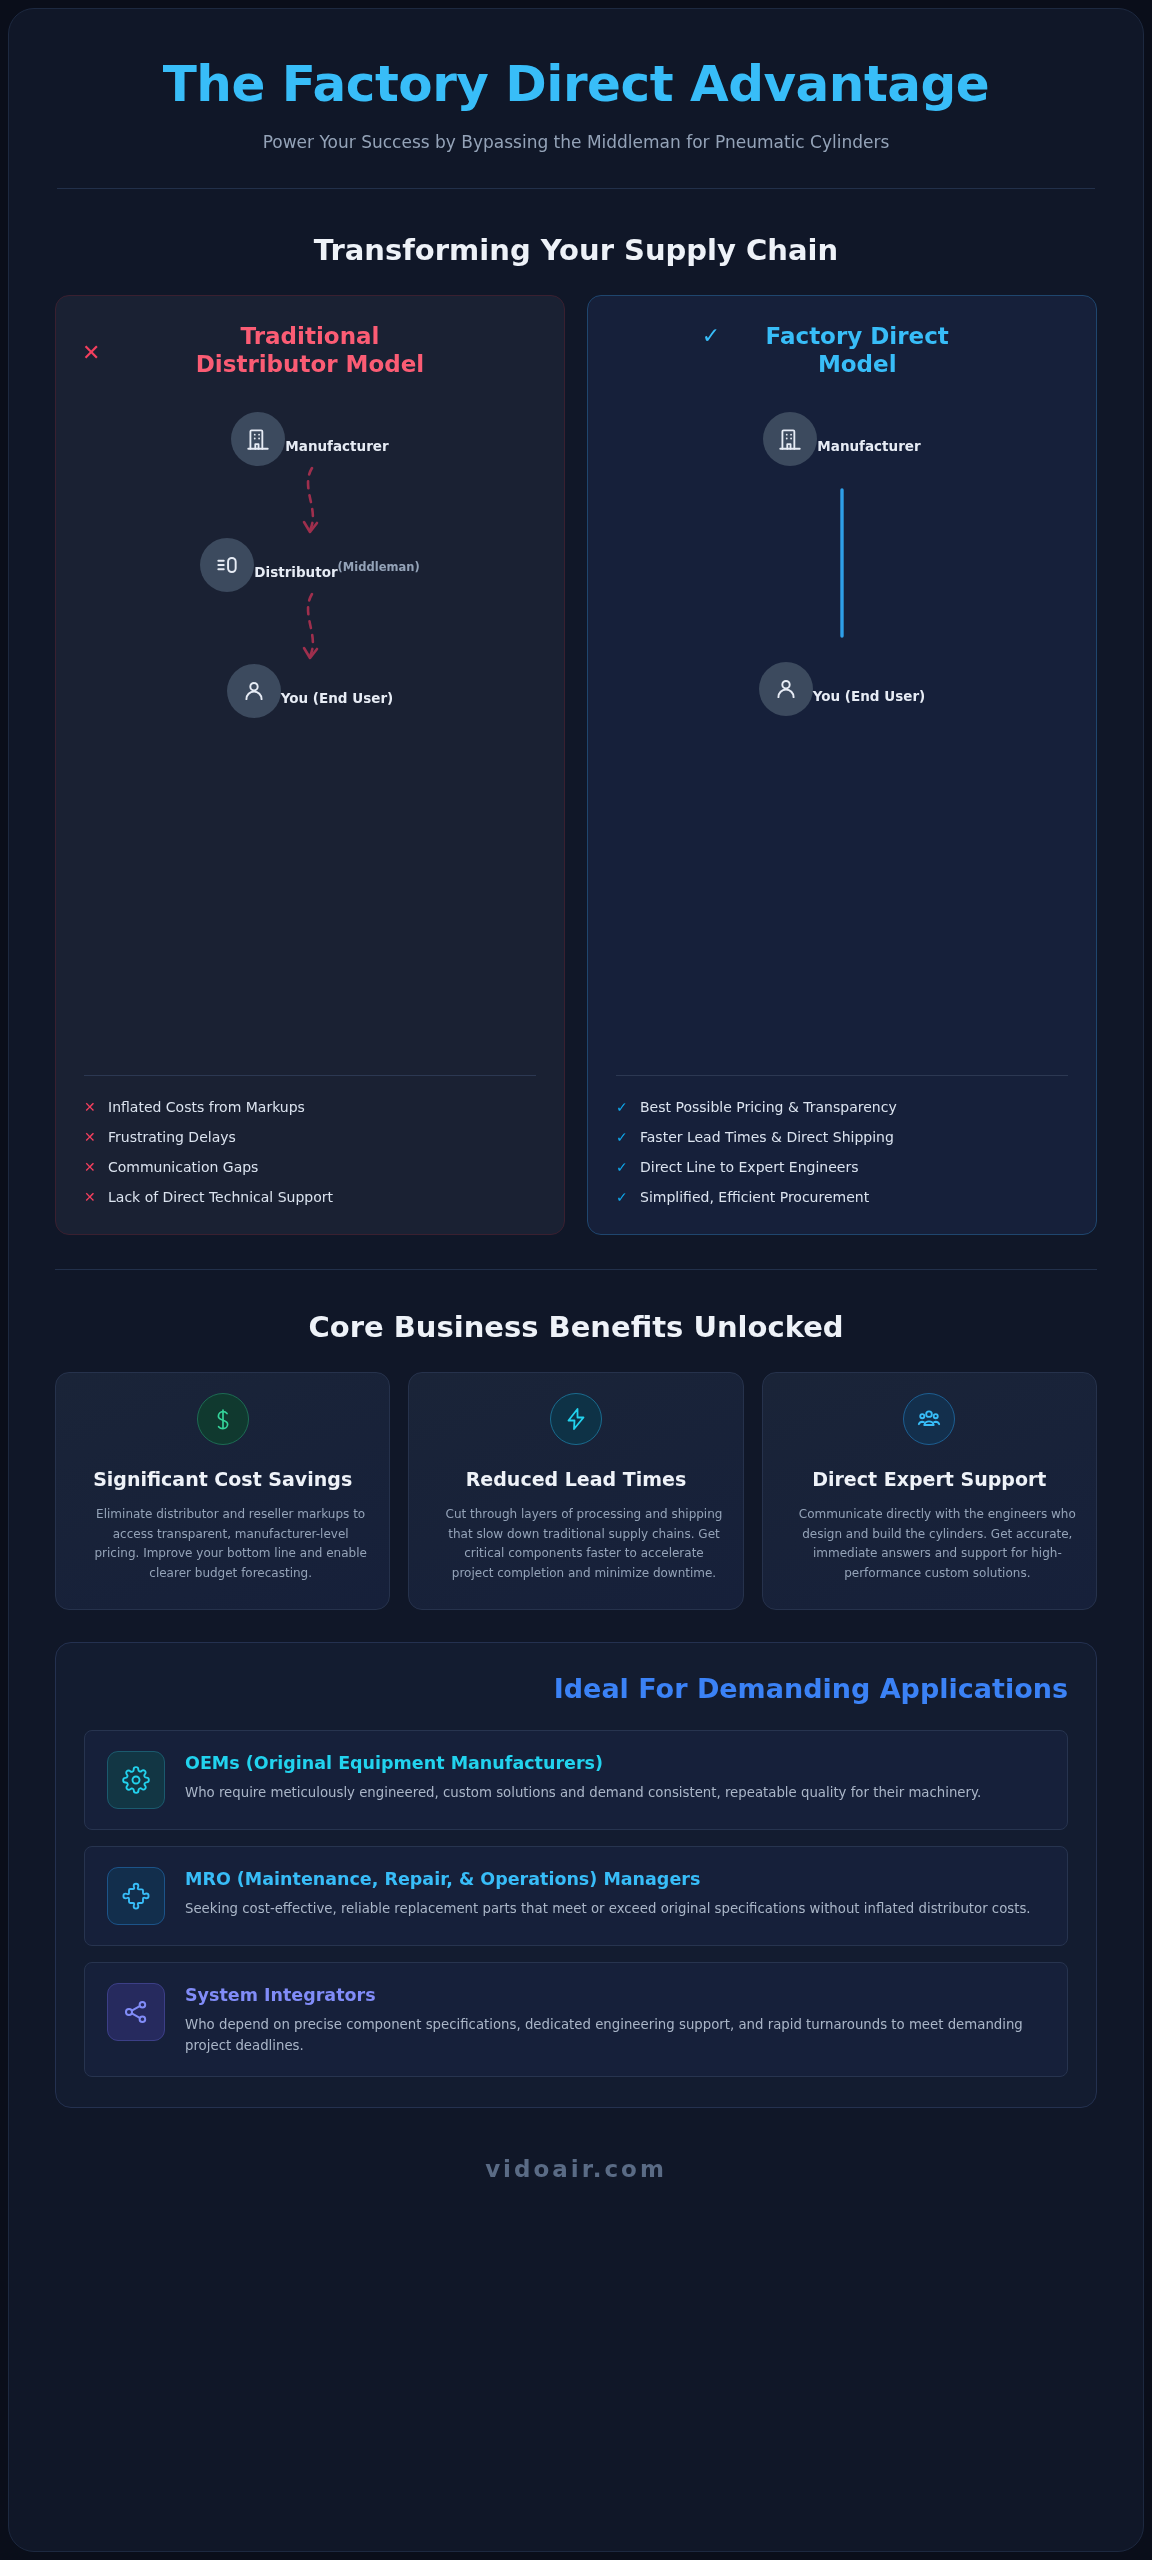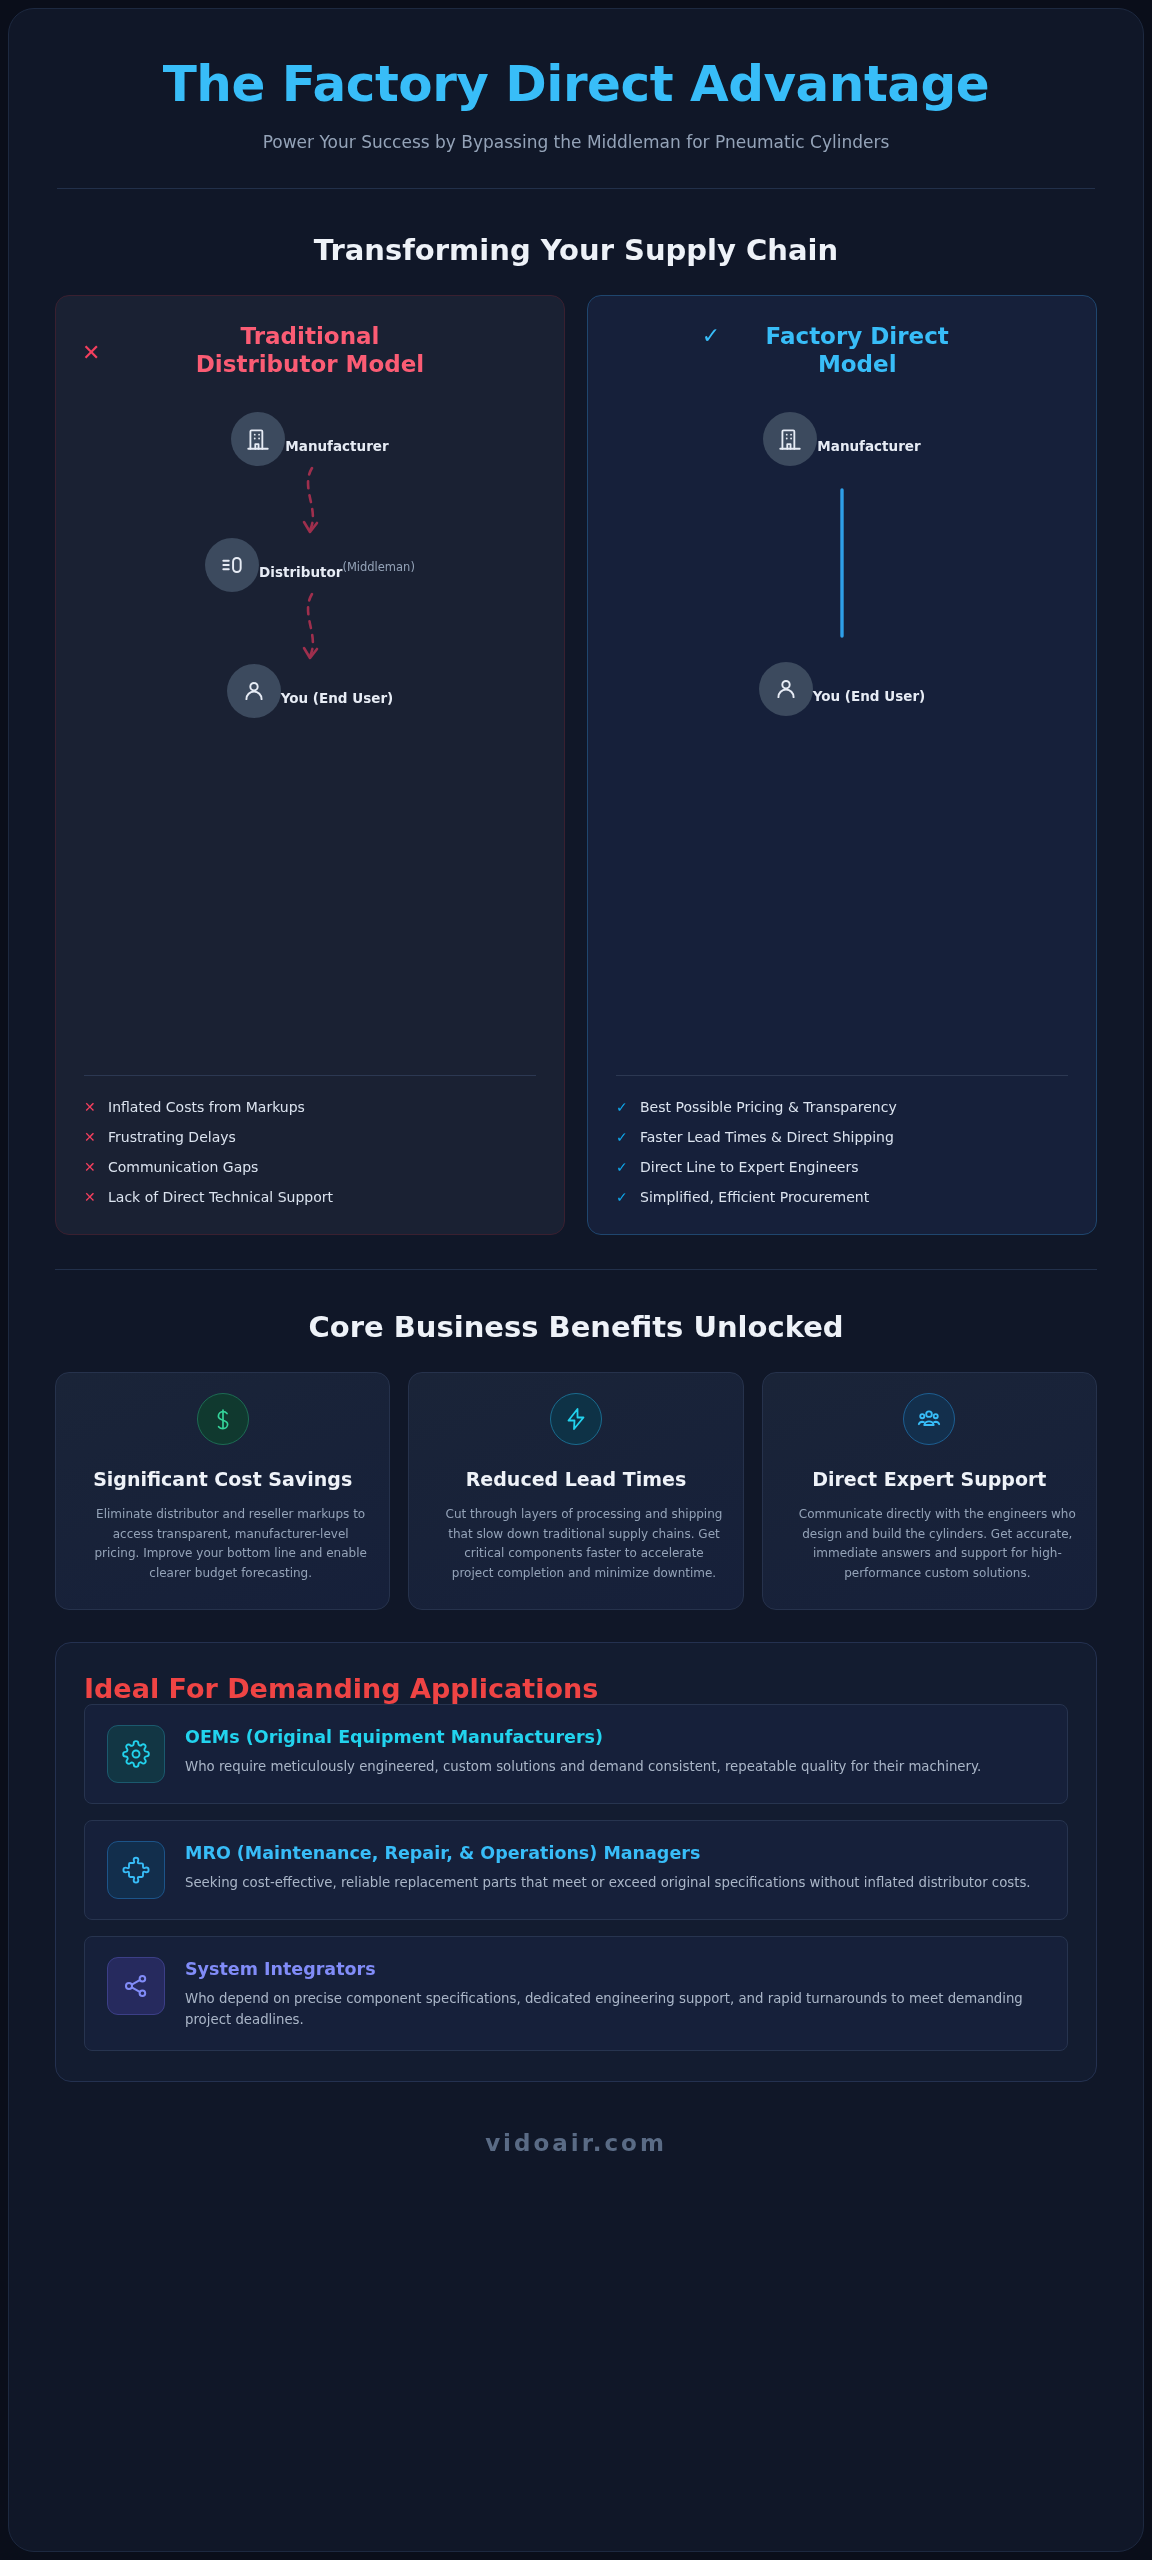--- a/index.html
+++ b/index.html
@@ -121,20 +121,21 @@
     margin-top: 13px;
     font-size: 13.5px;
     font-weight: 700;
     color: #e7ecf5;
     white-space: nowrap;
   }
   .node-sub {
     margin-top: 4px;
     font-size: 11.5px;
     color: #94a3b8;
+    font-weight: bold;
   }
   .conn { height: 72px; display: flex; align-items: center; justify-content: center; }
   .conn-long { height: 196px; display: flex; align-items: center; justify-content: center; }
 
   .cmp-rule {
     height: 1px;
     background: #2c3852;
     margin: 18px 2px 0 2px;
   }
   .cmp-list { margin-top: 16px; list-style: none; }
@@ -197,24 +198,25 @@
 
   
   .apps {
     margin: 32px 46px 0 46px;
     background: #131c30;
     border: 1px solid #243150;
     border-radius: 16px;
     padding: 30px 28px 30px 28px;
   }
   .apps-heading {
-    text-align: left;
+    text-align: right;
     font-size: 27px;
     font-weight: 700;
-    color: #ef4444;
+    color: #3b82f6;
+    margin-bottom: 26px;
   }
   .app-row {
     display: flex;
     gap: 20px;
     align-items: flex-start;
     background: #16203a;
     border: 1px solid #27344f;
     border-radius: 8px;
     padding: 20px 22px;
     margin-bottom: 16px;

